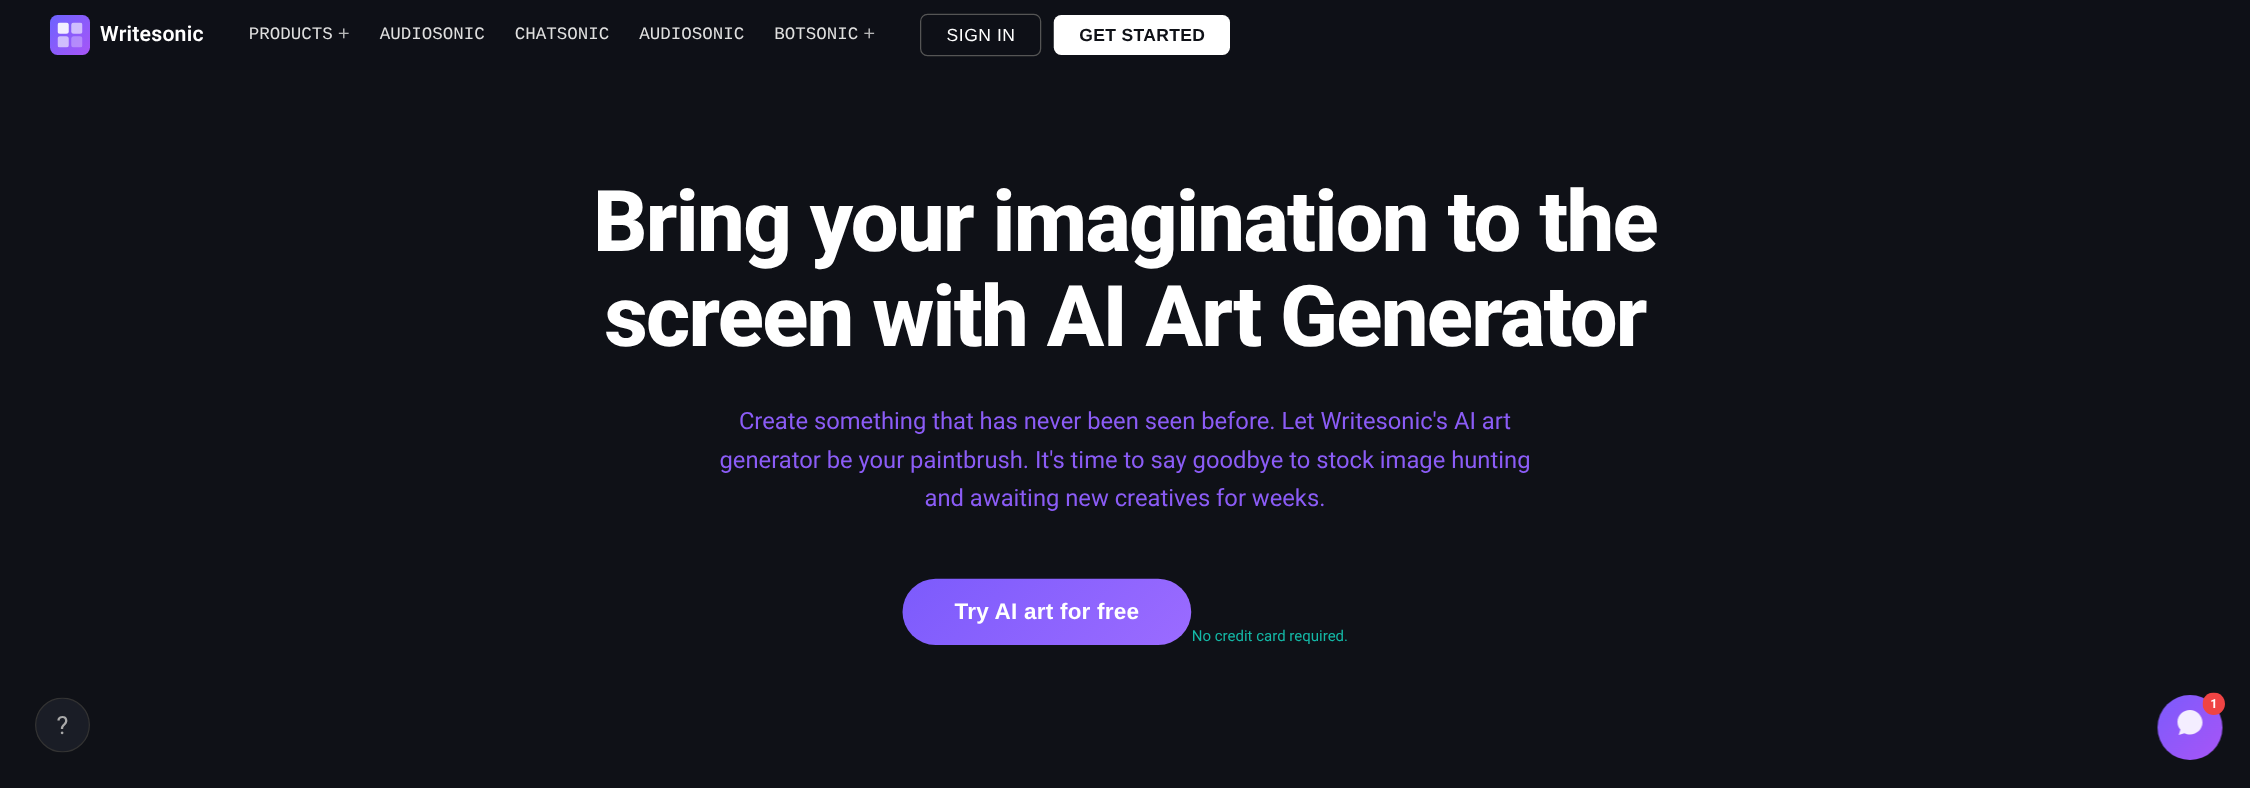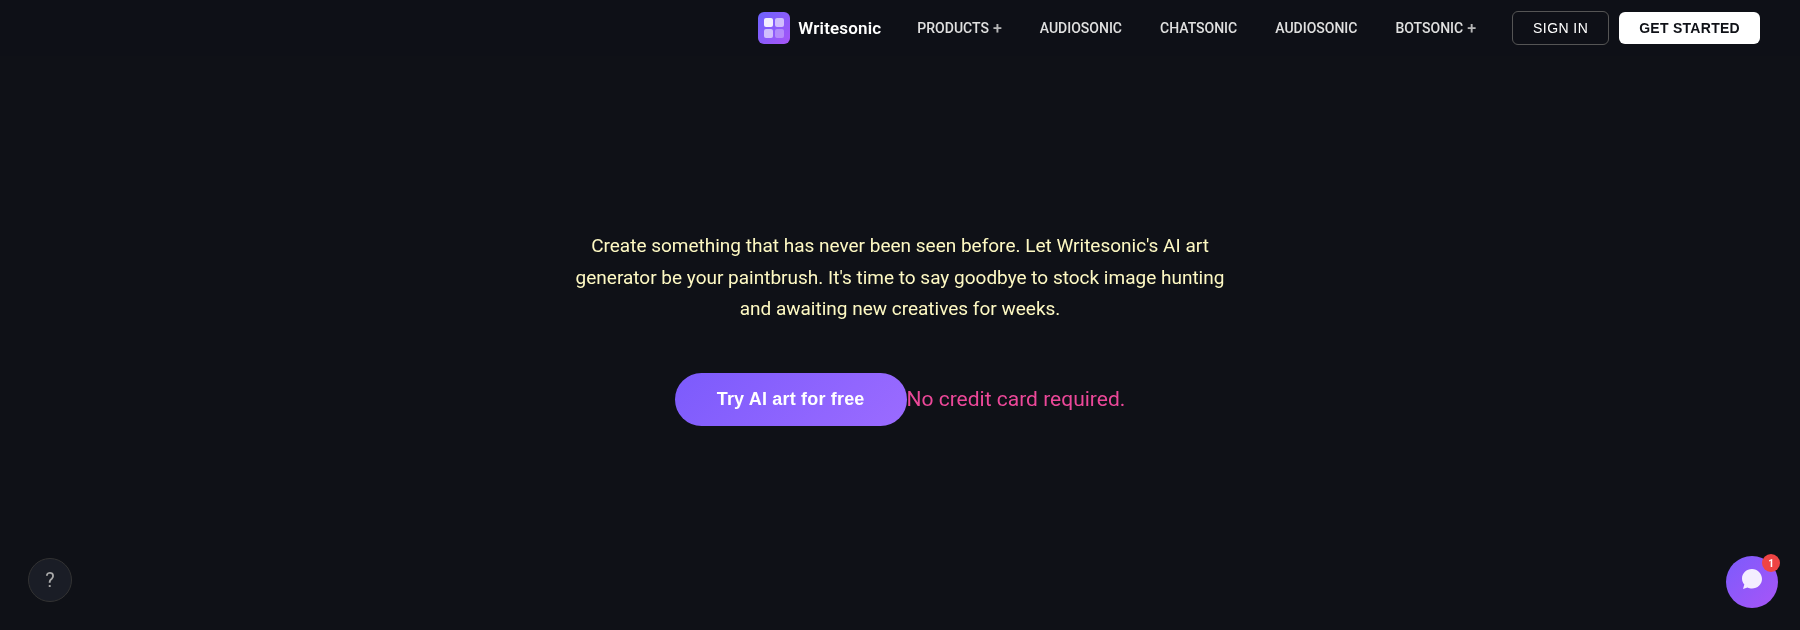--- a/index.html
+++ b/index.html
@@ -18,21 +18,21 @@
     }
 
     
     .navbar {
       position: fixed;
       top: 0;
       left: 0;
       right: 0;
       display: flex;
       align-items: center;
-      justify-content: flex-end;
+      justify-content: flex-start;
       padding: 0 40px;
       height: 56px;
       z-index: 100;
       background: rgba(15, 17, 23, 0.95);
     }
 
     .navbar-inner {
       display: flex;
       align-items: center;
       gap: 8px;
@@ -62,21 +62,22 @@
     .logo-text {
       color: white;
       font-size: 17px;
       font-weight: 600;
       letter-spacing: 0.01em;
     }
 
     .nav-links {
       display: flex;
       align-items: center;
-      gap: 14px;
+      gap: 0;
+      font-family: Liberation Mono, monospace;
     }
 
     .nav-item {
       display: flex;
       align-items: center;
       gap: 4px;
       color: #e0e0e0;
       font-size: 14px;
       font-weight: 500;
       padding: 6px 12px;
@@ -142,48 +143,48 @@
       color: white;
       font-size: 68px;
       font-weight: 800;
       line-height: 1.12;
       max-width: 900px;
       margin-bottom: 28px;
       letter-spacing: -0.02em;
     }
 
     .hero-subtitle {
-      color: #fef9c3;
+      color: #8b5cf6;
       font-size: 19px;
       line-height: 1.65;
       max-width: 680px;
       margin-bottom: 48px;
       font-weight: 400;
     }
 
     .hero-cta-row {
       display: flex;
-      align-items: center;
+      align-items: flex-end;
     }
 
     .btn-try {
       background: linear-gradient(135deg, #7c5bfc, #9b6bff);
       color: white;
       font-size: 18px;
       font-weight: 600;
       padding: 16px 42px;
       border-radius: 40px;
       border: none;
       cursor: pointer;
       letter-spacing: 0.01em;
     }
 
     .no-credit {
-      color: #ec4899;
-      font-size: 21px;
+      color: #14b8a6;
+      font-size: 12px;
       font-weight: 400;
     }
 
     
     .chat-bubble-left {
       position: fixed;
       bottom: 28px;
       left: 28px;
       width: 44px;
       height: 44px;
@@ -278,20 +279,21 @@
     </div>
 
     <div class="nav-actions">
       <button class="btn-signin">SIGN IN</button>
       <button class="btn-get-started">GET STARTED</button>
     </div>
   </div>
 </nav>
 
 <section class="hero">
+  <h1 class="hero-title">Bring your imagination to the screen with AI Art Generator</h1>
   <p class="hero-subtitle">Create something that has never been seen before. Let Writesonic's AI art generator be your paintbrush. It's time to say goodbye to stock image hunting and awaiting new creatives for weeks.</p>
   <div class="hero-cta-row">
     <button class="btn-try">Try AI art for free</button>
     <span class="no-credit">No credit card required.</span>
   </div>
 </section>
 
 <div class="chat-bubble-left">
   <span>?</span>
 </div>

